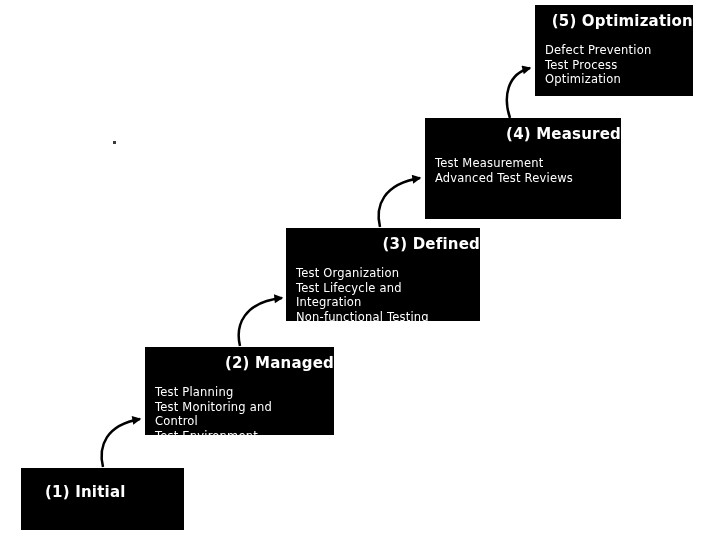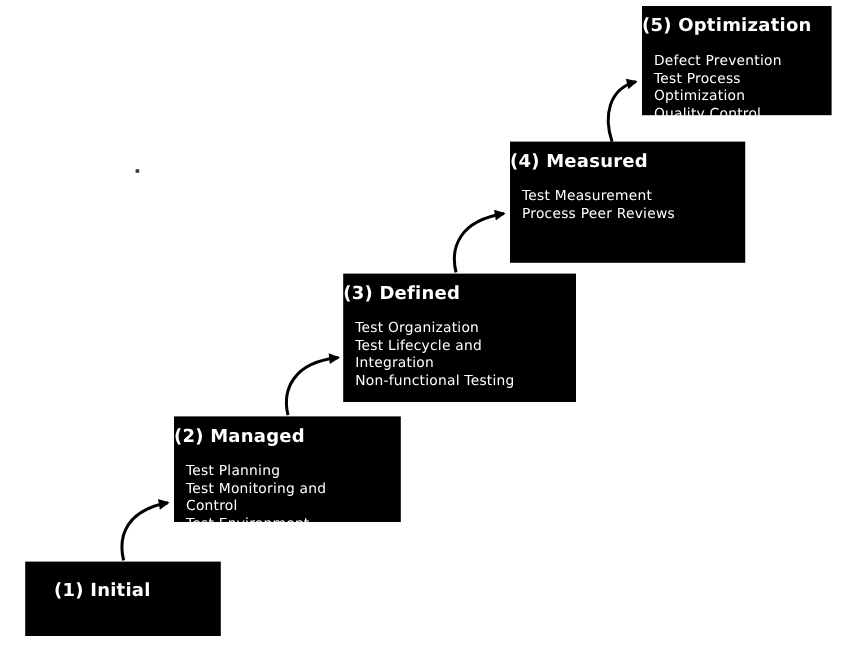--- a/index.html
+++ b/index.html
@@ -26,36 +26,36 @@
   .level-box {
     position: absolute;
     background: #000000;
     color: #ffffff;
     box-sizing: border-box;
   }
   .box-title {
     font-weight: bold;
     font-size: 15px;
     line-height: 18px;
-    text-align: left;
+    text-align: right;
     padding-top: 7px;
     letter-spacing: 0.2px;
   }
   .box-items {
     margin-top: 13px;
     padding-left: 10px;
     padding-right: 20px;
     font-size: 11.5px;
     line-height: 14.5px;
     letter-spacing: 0.2px;
   }
   .box-1 { left: 21px;  top: 468px; width: 163px; height: 62px; }
   .box-1 .box-title { text-align: left; padding-left: 24px; padding-top: 15px; }
   .box-2 { left: 145px; top: 347px; width: 189px; height: 88px; }
-  .box-3 { left: 286px; top: 228px; width: 194px; height: 107px; }
+  .box-3 { left: 286px; top: 228px; width: 194px; height: 93px; }
   .box-4 { left: 425px; top: 118px; width: 196px; height: 101px; }
   .box-5 { left: 535px; top: 5px;   width: 158px; height: 91px; }
   .stray-dot {
     position: absolute;
     left: 113px;
     top: 141px;
     width: 3px;
     height: 3px;
     background: #3a3a3a;
   }
@@ -98,26 +98,25 @@
       <div class="box-item">Test Organization</div>
       <div class="box-item">Test Lifecycle and Integration</div>
       <div class="box-item">Non-functional Testing</div>
     </div>
   </div>
 
   <div class="level-box box-4">
     <div class="box-title">(4) Measured</div>
     <div class="box-items">
       <div class="box-item">Test Measurement</div>
-      <div class="box-item">Process Peer Reviews</div>
+      <div class="box-item">Advanced Test Reviews</div>
     </div>
   </div>
 
   <div class="level-box box-5">
     <div class="box-title">(5) Optimization</div>
     <div class="box-items">
       <div class="box-item">Defect Prevention</div>
       <div class="box-item">Test Process Optimization</div>
-      <div class="box-item">Quality Control</div>
     </div>
   </div>
 
 </div>
 
 </body></html>

